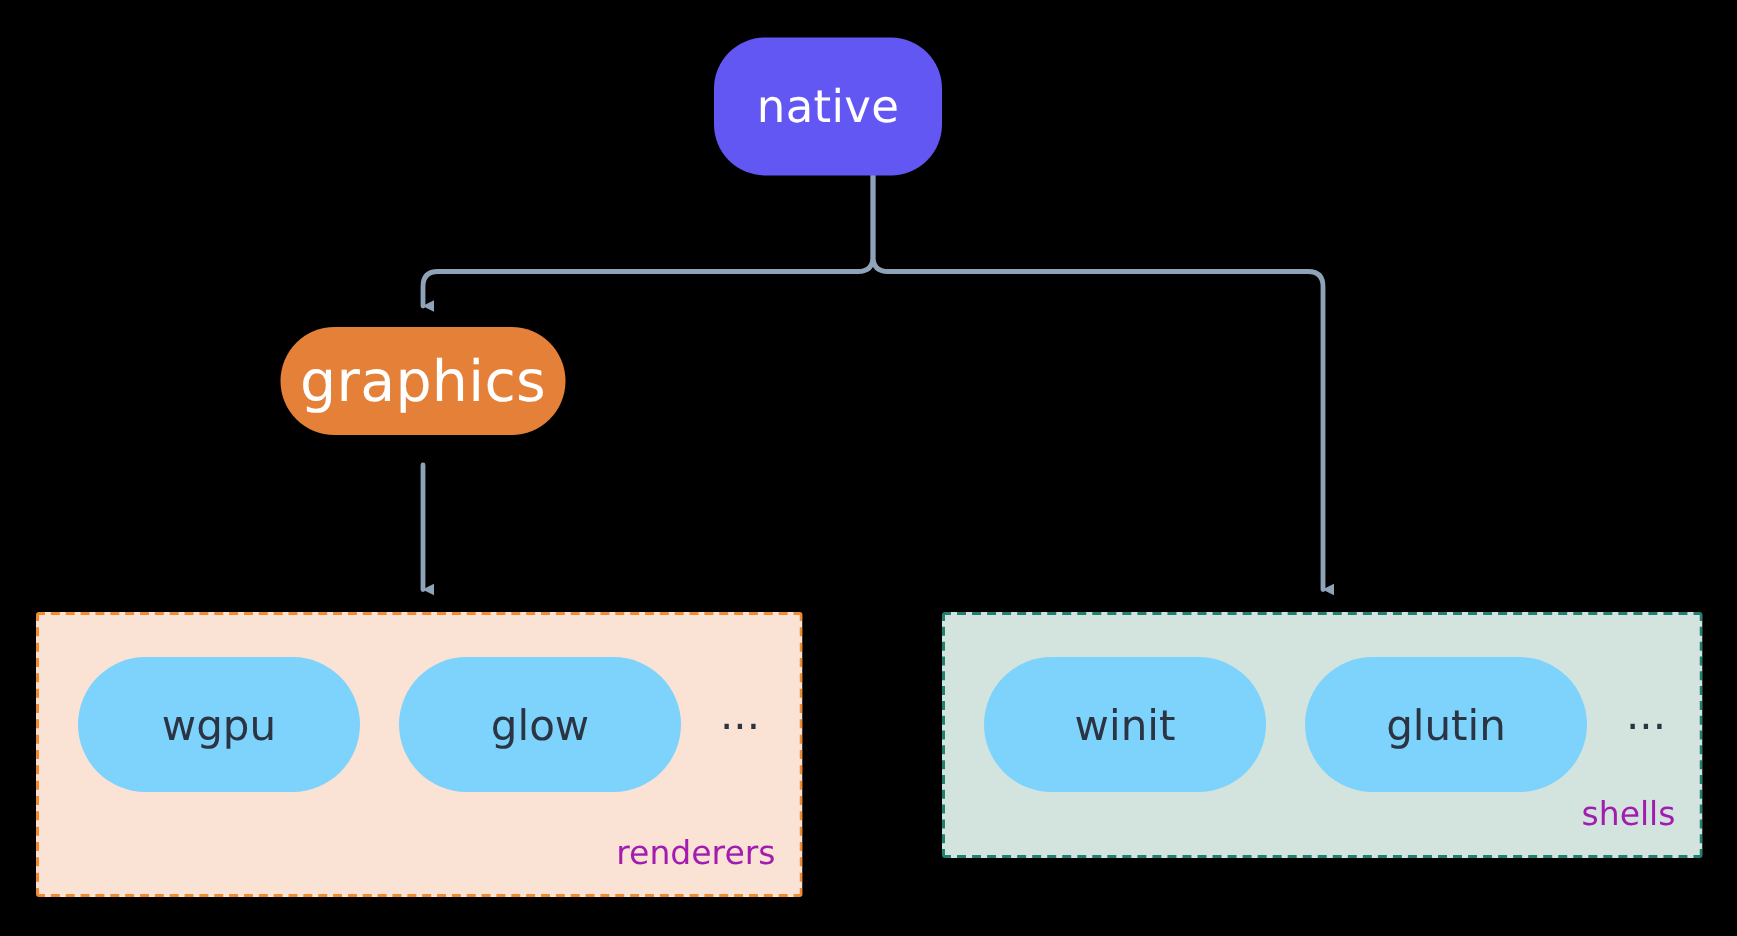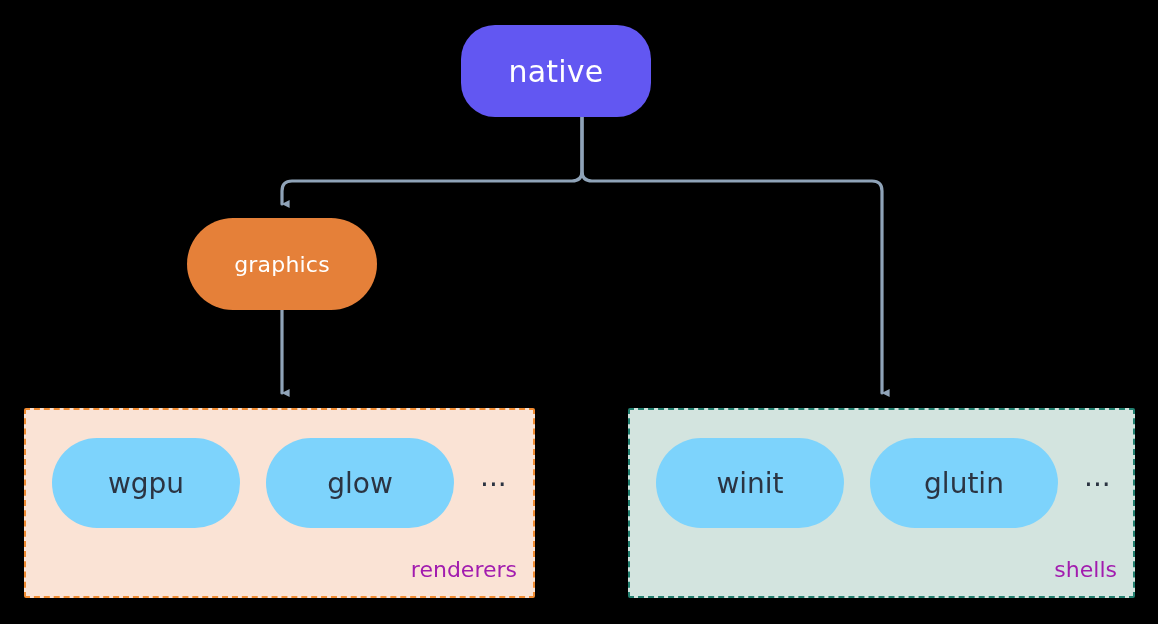--- a/index.html
+++ b/index.html
@@ -20,48 +20,48 @@
     left: 0;
     top: 0;
     width: 1158px;
     height: 624px;
     pointer-events: none;
   }
 
   
   .node-native {
     position: absolute;
-    left: 461px;
+    left: 476px;
     top: 25px;
-    width: 190px;
+    width: 152px;
     height: 92px;
     border-radius: 34px;
     background: #6257f2;
     display: flex;
     align-items: center;
     justify-content: center;
     color: #ffffff;
     font-size: 30px;
     letter-spacing: 0.2px;
   }
 
   
   .node-graphics {
     position: absolute;
     left: 187px;
     top: 218px;
     width: 190px;
-    height: 92px;
+    height: 72px;
     border-radius: 46px;
     background: #e58039;
     display: flex;
     align-items: center;
     justify-content: center;
     color: #ffffff;
-    font-size: 22px;
+    font-size: 38px;
     letter-spacing: 0.2px;
   }
 
   
   .group {
     position: absolute;
     box-sizing: border-box;
     border-width: 2px;
     border-style: dashed;
     border-radius: 2px;
@@ -71,21 +71,21 @@
     top: 408px;
     width: 511px;
     height: 190px;
     background: #fae3d5;
     border-color: #f08c33;
   }
   .group-shells {
     left: 628px;
     top: 408px;
     width: 507px;
-    height: 190px;
+    height: 164px;
     background: #d3e4df;
     border-color: #238070;
   }
 
   .group-items {
     position: absolute;
     left: 26px;
     top: 28px;
     display: flex;
     flex-direction: row;

